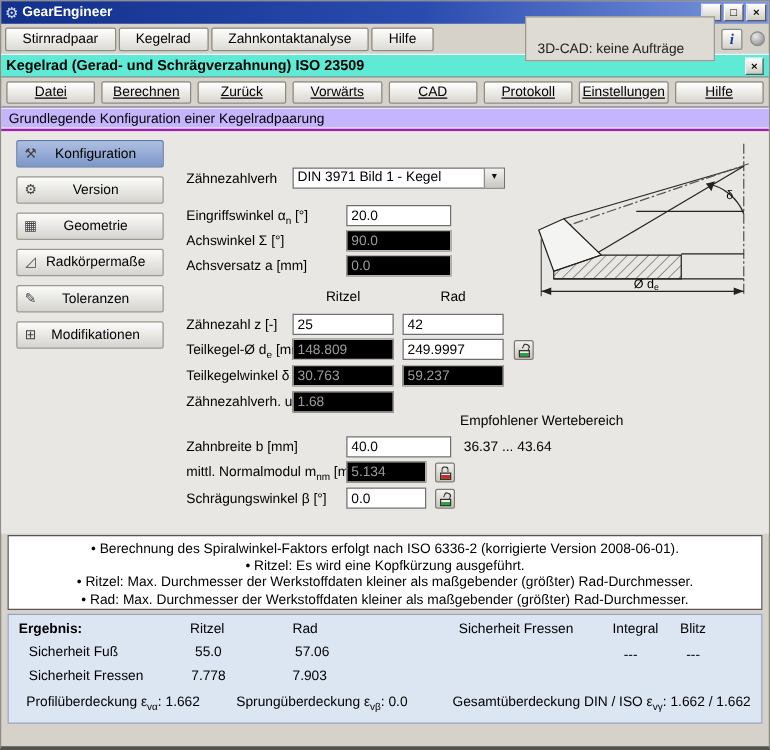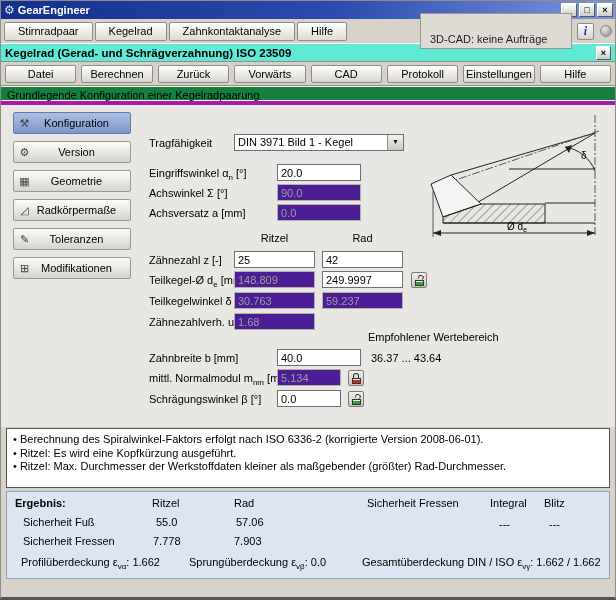--- a/index.html
+++ b/index.html
@@ -60,32 +60,32 @@
     border-top:1px solid #fff; border-bottom:1px solid #8f8d86;
     background:#5eead4;
   }
   .doc-title { font-weight:bold; font-size:11.5px; flex:1; }
   .doc-close {
     width:15px; height:14px; text-align:center; font-size:9px; font-weight:bold; line-height:12px;
     background:linear-gradient(#fdfdfd,#cfccc4);
     border:1px solid; border-color:#fff #5a5a5a #5a5a5a #fff;
   }
   
-  .toolbar { height:23px; display:flex; align-items:center; padding:2px 4px; gap:5px; }
+  .toolbar { height:23px; display:flex; align-items:center; padding:2px 4px; gap:5px;text-decoration:underline; }
   .tool-btn {
     flex:1; height:18px; line-height:16px; text-align:center;
     background:linear-gradient(#ffffff,#d8d6d0);
     border:1px solid #8d8b84; border-radius:2px;
   }
   
   .statusline {
     height:20px; line-height:18px; padding-left:6px;
-    border-top:1px solid #8f8d86; border-bottom:4px solid #a21caf;
+    border-top:1px solid #8f8d86; border-bottom:2px solid #a21caf;
     box-shadow:inset 0 1px 0 #f4f2ee, inset 0 -1px 0 #f4f2ee;
-    background:#15803d;
+    background:#c4b5fd;
   }
   
   .content { position:relative; height:322px; background:#e9e7e3; }
   .sidebar { position:absolute; left:12px; top:7px; width:118px; display:flex; flex-direction:column; gap:7px; }
   .side-btn {
     height:22px; display:flex; align-items:center;
     background:linear-gradient(#fbfbfa,#d6d4cf);
     border:1px solid #9a988f; border-radius:2px;
   }
   .side-btn.sel {
@@ -100,21 +100,21 @@
   
   .form { position:absolute; left:148px; top:0; width:350px; height:322px; }
   .frow { position:absolute; left:0; height:17px; width:350px; }
   .flabel { position:absolute; left:0; top:3px; white-space:nowrap; }
   .sub { font-size:8px; vertical-align:-3px; }
   .fld {
     position:absolute; top:0; height:17px; padding:0 3px;
     font-family:"Liberation Sans", sans-serif; font-size:11px; color:#000;
     background:#fff; border:1px solid #6f6f6f;
   }
-  .fld.dis { background:#4c1d95; border-color:#b5b2aa; color:#9c9c9c; }
+  .fld.dis { background:#000000; border-color:#b5b2aa; color:#9c9c9c; }
   .c1 { left:85px; width:81px; }
   .c2 { left:173px; width:81px; }
   .single { left:128px; width:84px; }
   .small { left:128px; width:64px; }
   .colhead { position:absolute; top:1px; text-align:center; font-size:11px; }
   .range-text { position:absolute; left:222px; top:3px; }
   .rec-head { position:absolute; left:219px; top:0; }
   
   .combo { position:absolute; left:85px; top:0; width:170px; height:17px; background:#fff; border:1px solid #6f6f6f; }
   .combo-text { position:absolute; left:3px; top:1px; }
@@ -139,21 +139,21 @@
   .lock-body { position:absolute; bottom:0; left:0; width:9px; height:6px; border:1px solid #333; }
   .lock-body.green { background:linear-gradient(#efefef 30%, #2aa33a 30%); }
   .lock-body.red { background:linear-gradient(#efefef 30%, #cc2a22 30%); }
   
   .diagram { position:absolute; left:424px; top:6px; }
   
   .notes {
     margin:1px 5px 0 5px; height:60px; background:#fff;
     border:1px solid #55555a; padding:4px 6px 0 6px;
   }
-  .note { line-height:13.5px; white-space:nowrap; }
+  .note { line-height:13.5px; white-space:nowrap;text-align:center; }
   .note::before { content:"• "; }
   
   .results {
     position:relative; margin:3px 5px 0 5px; height:88px;
     background:#dce5f2; border:1px solid #96a3ba;
   }
   .rpos { position:absolute; white-space:nowrap; }
   .bold { font-weight:bold; }
 </style>
 </head>
@@ -223,21 +223,21 @@
       </div>
       <div class="side-btn">
         <span class="side-icon">⊞</span>
         <span class="side-label">Modifikationen</span>
       </div>
     </div>
 
     <div class="form">
 
       <div class="frow" style="top:29px">
-        <span class="flabel">Tragfähigkeit</span>
+        <span class="flabel">Zähnezahlverh</span>
         <span class="combo">
           <span class="combo-text">DIN 3971 Bild 1 - Kegel</span>
           <span class="combo-btn">▼</span>
         </span>
       </div>
 
       <div class="frow" style="top:59px">
         <span class="flabel"><span>Eingriffswinkel α</span><span class="sub">n</span><span> [°]</span></span>
         <input class="fld single" value="20.0" style="">
       </div>
@@ -350,20 +350,21 @@
       <polygon points="8,122 16,119 16,125" fill="#222"></polygon>
       <polygon points="170,122 162,119 162,125" fill="#222"></polygon>
       <text x="82" y="119" font-size="10" font-family="Liberation Sans, sans-serif"><tspan>Ø d</tspan><tspan dy="2" font-size="7">e</tspan></text>
     </svg>
   </div>
 
   <div class="notes">
     <div class="note">Berechnung des Spiralwinkel-Faktors erfolgt nach ISO 6336-2 (korrigierte Version 2008-06-01).</div>
     <div class="note">Ritzel: Es wird eine Kopfkürzung ausgeführt.</div>
     <div class="note">Ritzel: Max. Durchmesser der Werkstoffdaten kleiner als maßgebender (größter) Rad-Durchmesser.</div>
+    <div class="note">Rad: Max. Durchmesser der Werkstoffdaten kleiner als maßgebender (größter) Rad-Durchmesser.</div>
   </div>
 
   <div class="results">
     <span class="rpos bold" style="left:8px; top:5px">Ergebnis:</span>
     <span class="rpos" style="left:145px; top:5px">Ritzel</span>
     <span class="rpos" style="left:227px; top:5px">Rad</span>
     <span class="rpos" style="left:360px; top:5px">Sicherheit Fressen</span>
     <span class="rpos" style="left:483px; top:5px">Integral</span>
     <span class="rpos" style="left:537px; top:5px">Blitz</span>
 

